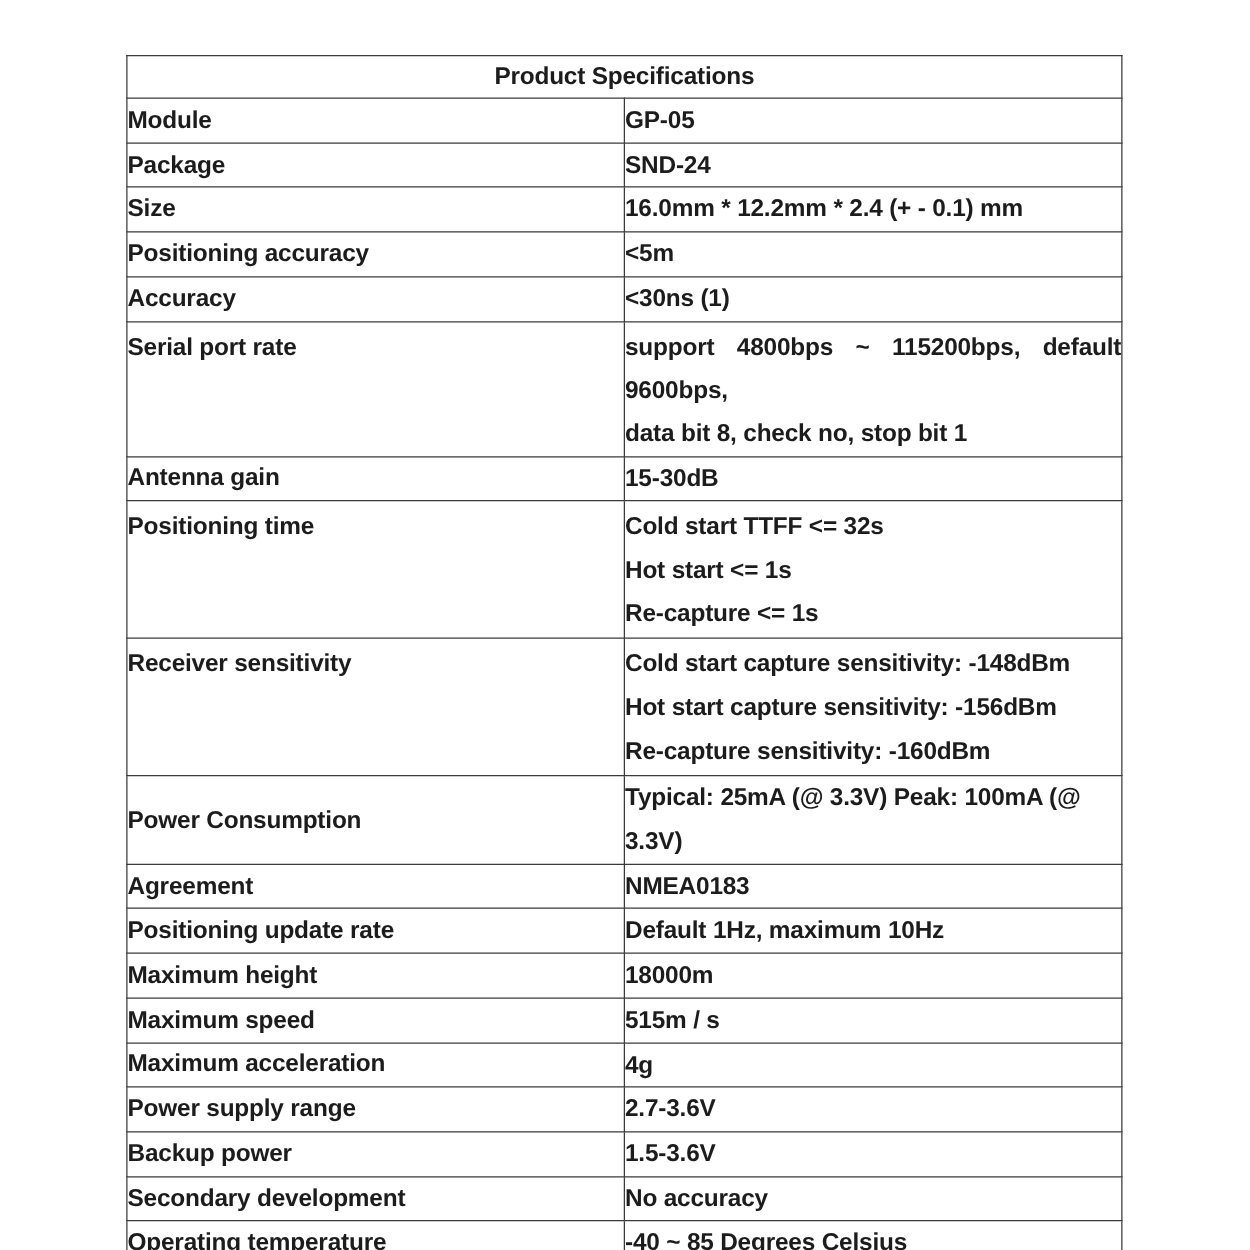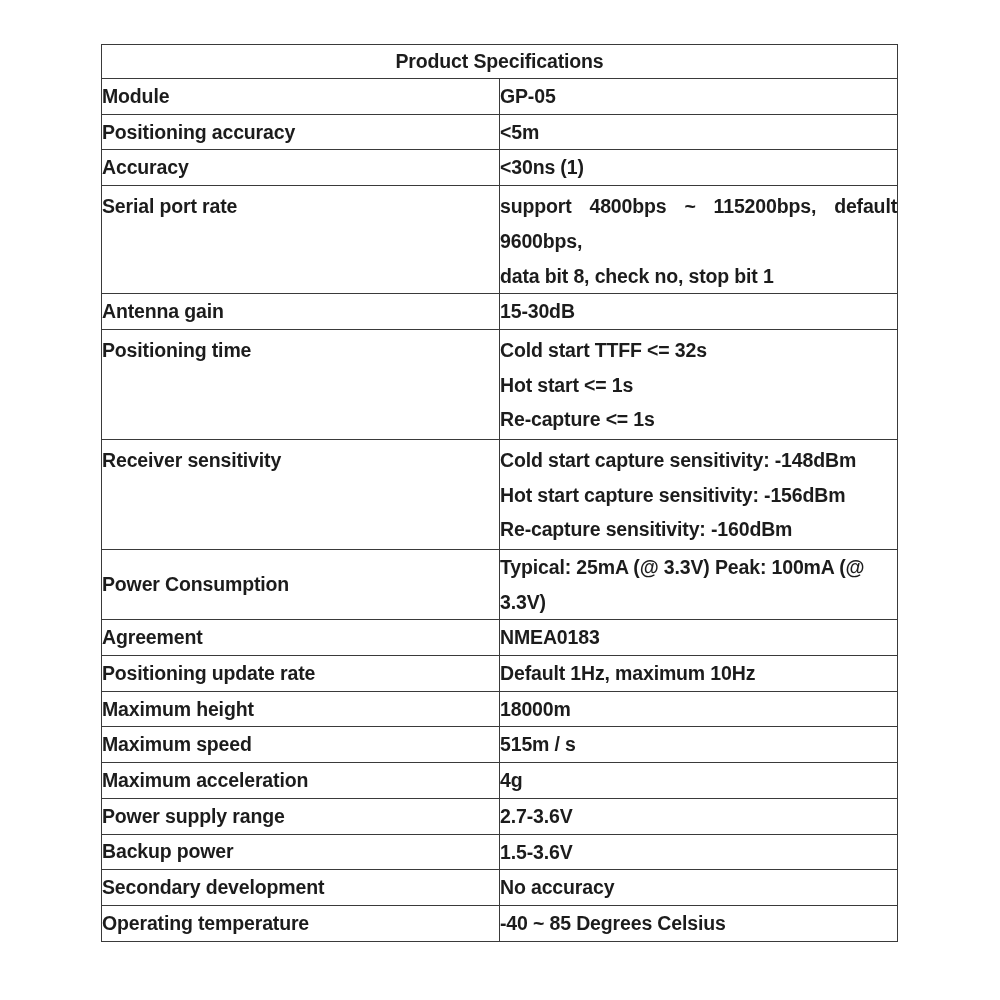--- a/index.html
+++ b/index.html
@@ -102,20 +102,32 @@
         <td class="title-cell" colspan="2">Product Specifications</td>
       </tr>
 
     <tr class="row-1line">
           <td class="label-cell">Module</td>
           <td class="value-cell">
             <span class="line">GP-05</span>
           </td>
         </tr>
         <tr class="row-1line">
+          <td class="label-cell">Package</td>
+          <td class="value-cell">
+            <span class="line">SND-24</span>
+          </td>
+        </tr>
+        <tr class="row-1line">
+          <td class="label-cell">Size</td>
+          <td class="value-cell">
+            <span class="line">16.0mm * 12.2mm * 2.4 (+ - 0.1) mm</span>
+          </td>
+        </tr>
+        <tr class="row-1line">
           <td class="label-cell">Positioning accuracy</td>
           <td class="value-cell">
             <span class="line">&lt;5m</span>
           </td>
         </tr>
         <tr class="row-1line">
           <td class="label-cell">Accuracy</td>
           <td class="value-cell">
             <span class="line">&lt;30ns (1)</span>
           </td>

